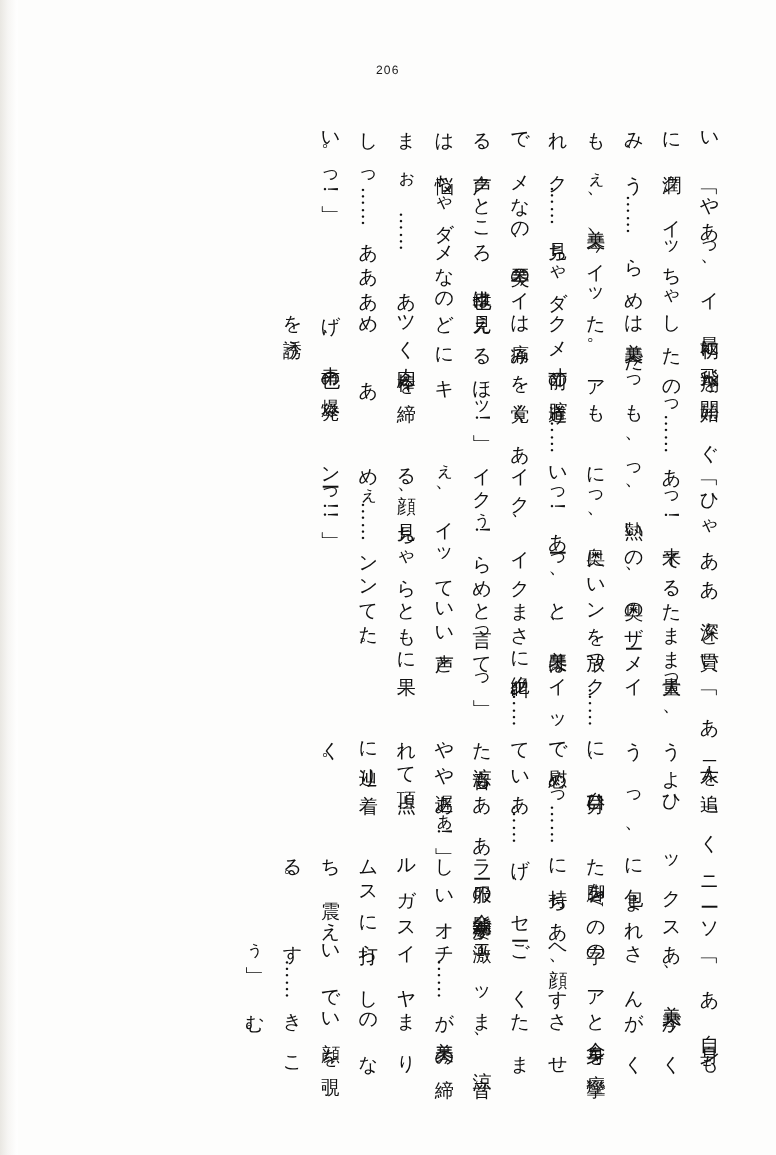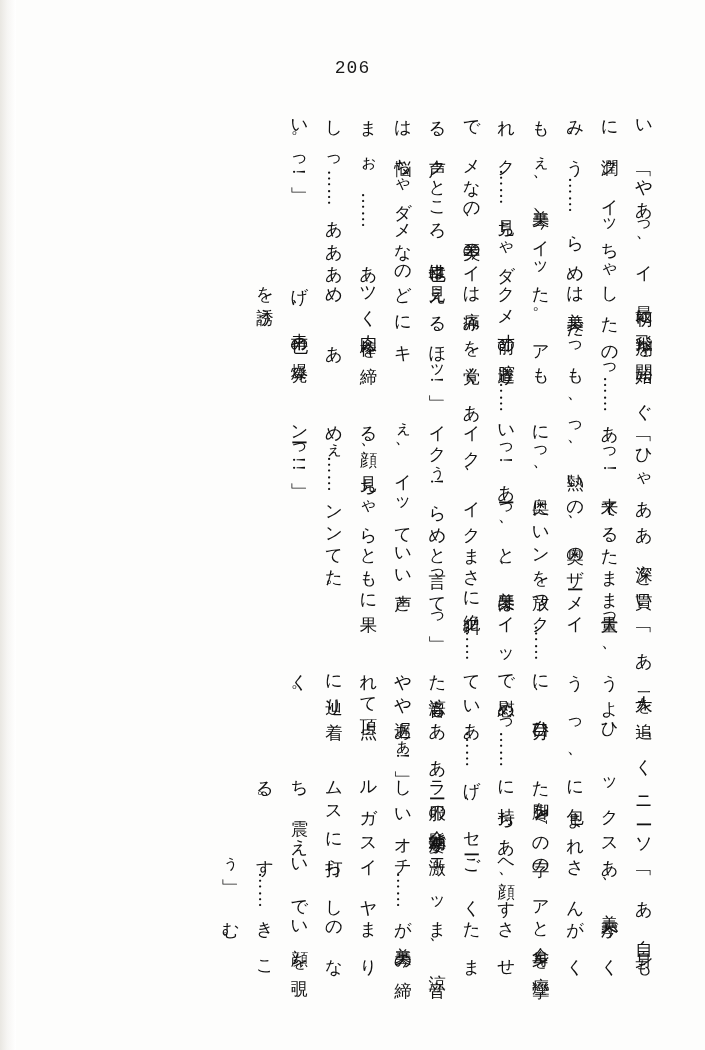--- a/index.html
+++ b/index.html
@@ -30,24 +30,24 @@
     left: 0; top: 0;
     width: 705px;
     height: 1050px;
   }
   .page-number {
     position: absolute;
     top: 58px;
     left: 0;
     width: 705px;
     text-align: center;
-    font-size: 18px;
+    font-size: 11px;
     color: #1a1a1a;
     letter-spacing: 1px;
-    font-family: Liberation Mono, monospace;
+    font-family: Liberation Sans, sans-serif;
   }
   .text-block {
     position: absolute;
     top: 108px;
     right: 44px;
     height: 860px;
     width: 600px;
     display: flex;
     flex-direction: row;
     

